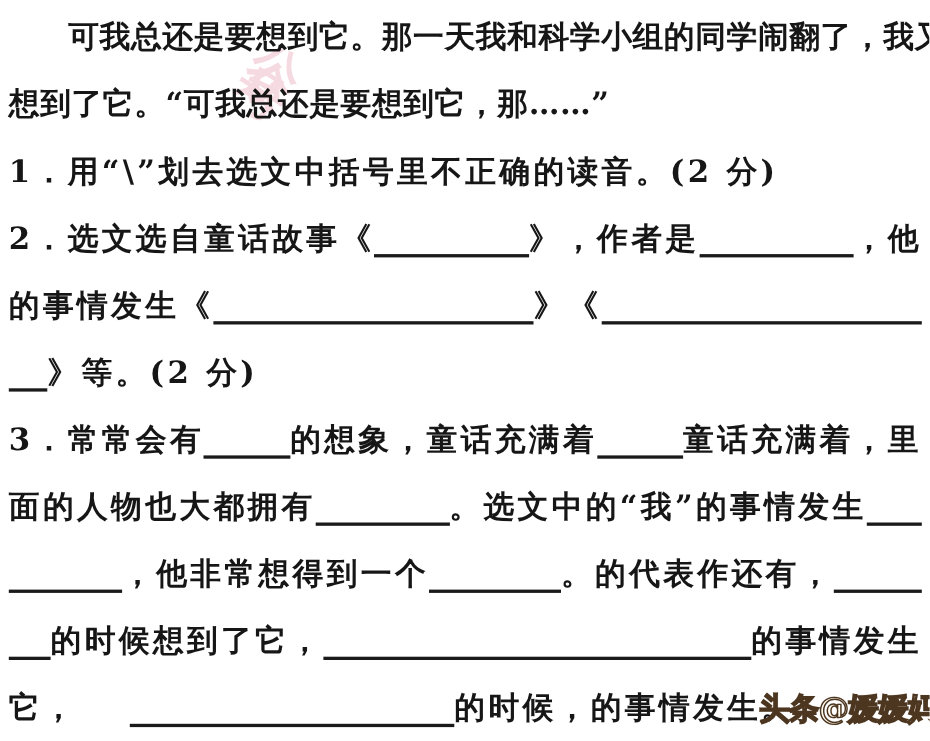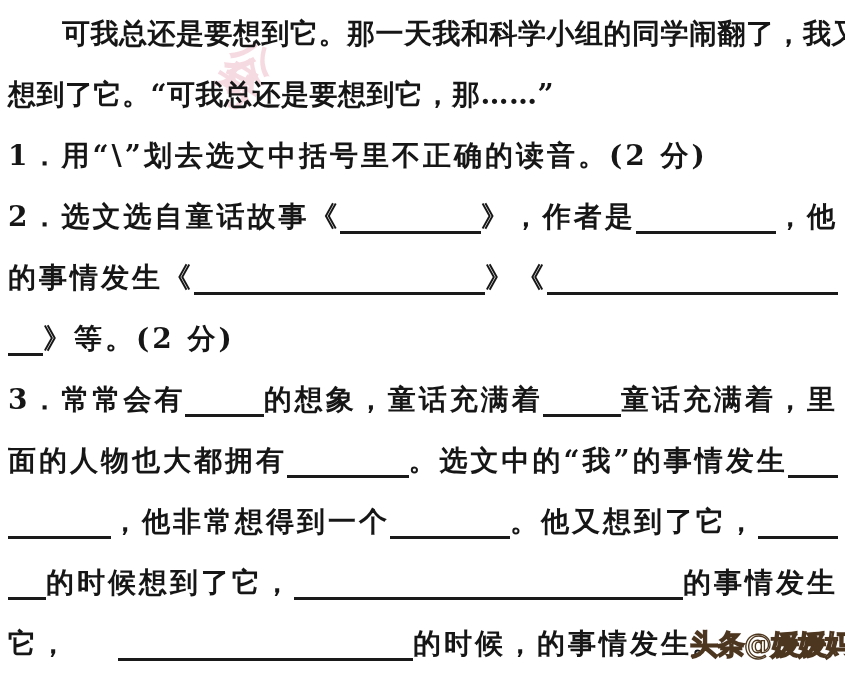--- a/index.html
+++ b/index.html
@@ -118,21 +118,21 @@
     <span class="t">面的人物也大都拥有</span>
     <span class="blank" style="flex:0 1 145px; width:145px"></span>
     <span class="t">。选文中的“我”的事情发生</span>
     <span class="blank grow" style="min-width:10px"></span>
   </div>
 
   <div class="line">
     <span class="blank" style="width:103px"></span>
     <span class="t">，他非常想得到一个</span>
     <span class="blank" style="width:120px"></span>
-    <span class="t">。他又想到了它，</span>
+    <span class="t">。的代表作还有，</span>
     <span class="blank grow" style="min-width:40px"></span>
   </div>
 
   <div class="line">
     <span class="blank" style="width:38px"></span>
     <span class="t">的时候想到了它，</span>
     <span class="blank grow"></span>
     <span class="t">的事情发生</span>
   </div>
 

